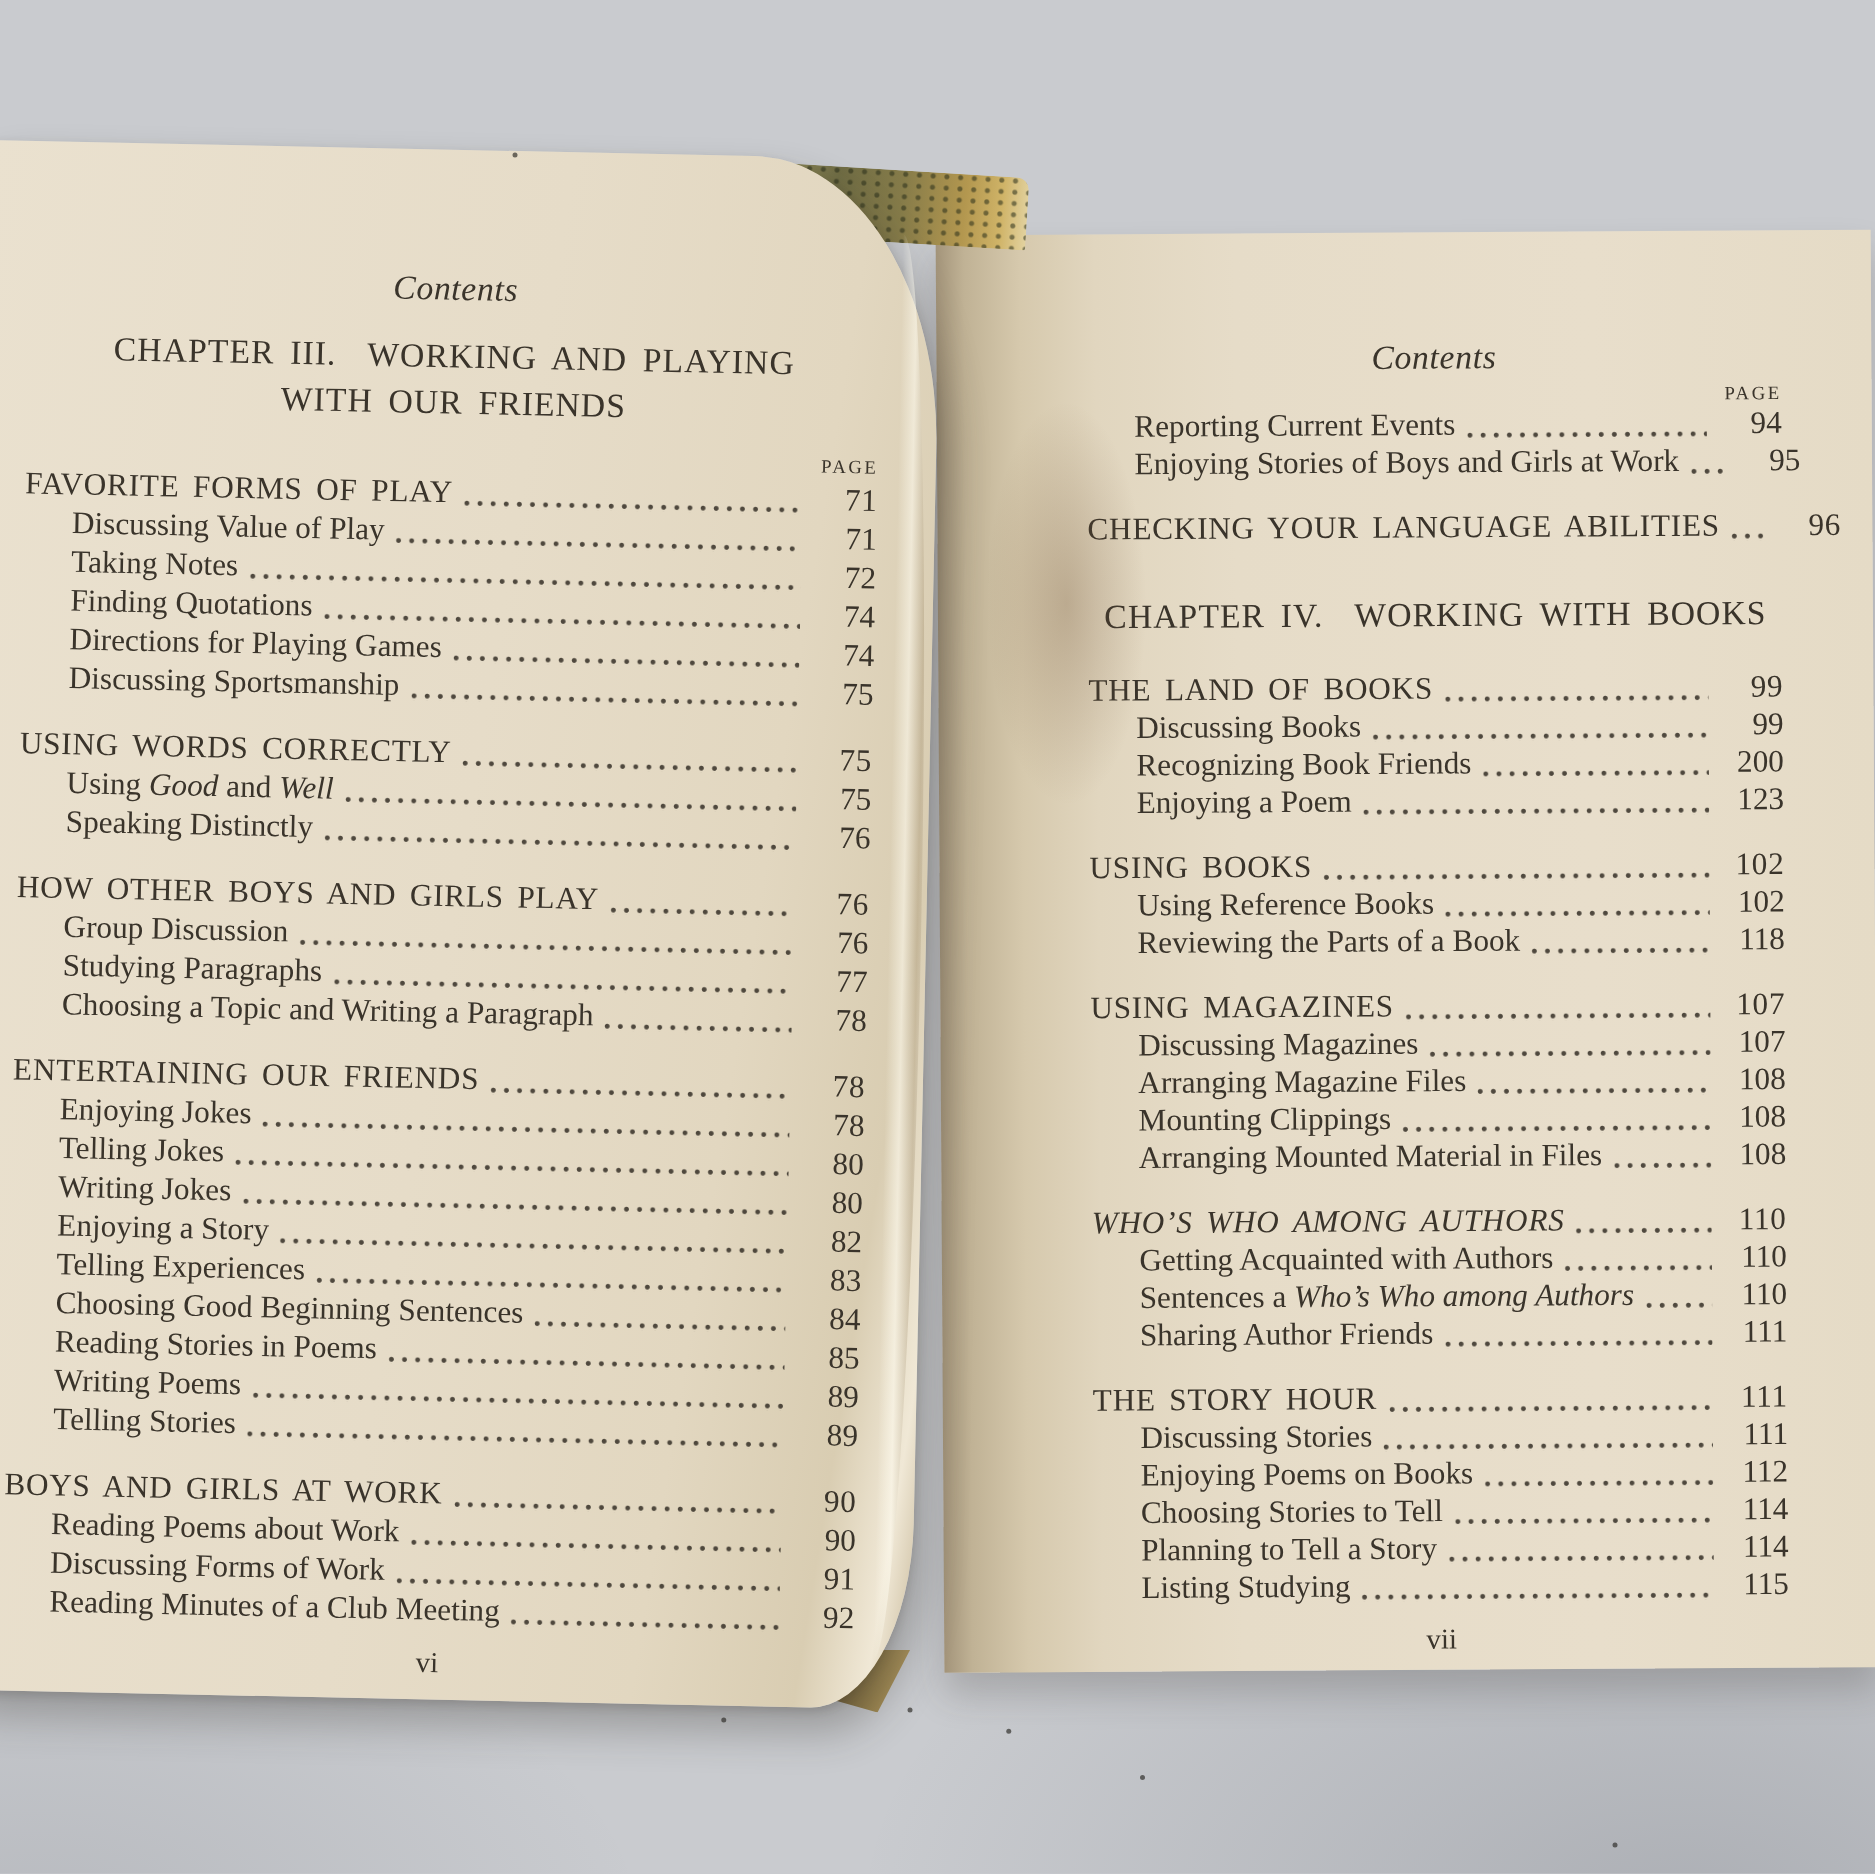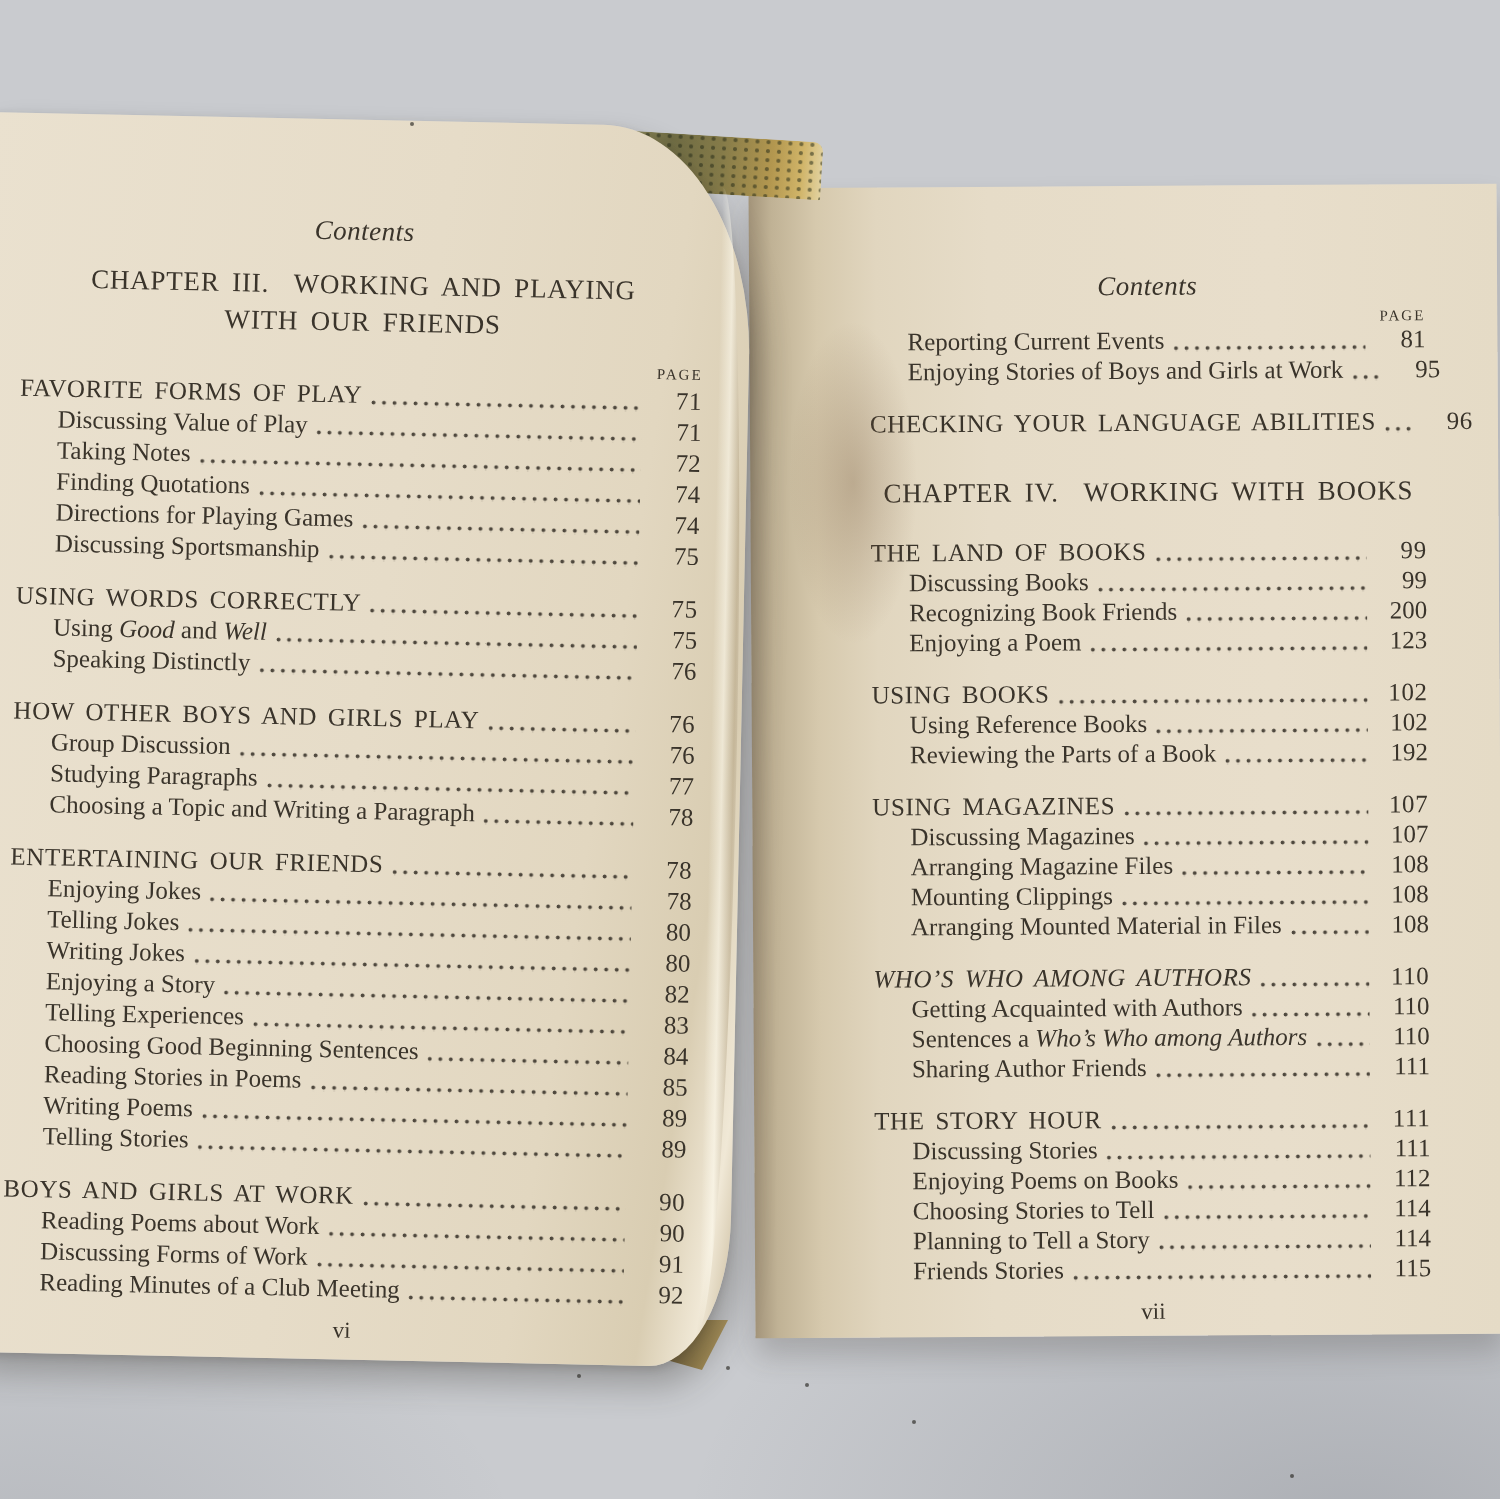--- a/index.html
+++ b/index.html
@@ -233,21 +233,21 @@
     <div class="folio">vi</div>
   </div>
 
   <div class="page right-page">
     <div class="contents-title">Contents</div>
     <div class="page-label">PAGE</div>
 
     <div class="trow item">
         <span class="lbl">Reporting Current Events</span>
         <span class="dots"></span>
-        <span class="num">81</span>
+        <span class="num">94</span>
       </div>
     <div class="trow item">
         <span class="lbl">Enjoying Stories of Boys and Girls at Work</span>
         <span class="dots"></span>
         <span class="num">95</span>
       </div>
 
     <div class="trow sec">
         <span class="lbl">CHECKING YOUR LANGUAGE ABILITIES</span>
         <span class="dots"></span>
@@ -283,21 +283,21 @@
         <span class="num">102</span>
       </div>
     <div class="trow item">
         <span class="lbl">Using Reference Books</span>
         <span class="dots"></span>
         <span class="num">102</span>
       </div>
     <div class="trow item">
         <span class="lbl">Reviewing the Parts of a Book</span>
         <span class="dots"></span>
-        <span class="num">192</span>
+        <span class="num">118</span>
       </div>
 
     <div class="trow sec">
         <span class="lbl">USING MAGAZINES</span>
         <span class="dots"></span>
         <span class="num">107</span>
       </div>
     <div class="trow item">
         <span class="lbl">Discussing Magazines</span>
         <span class="dots"></span>
@@ -359,21 +359,21 @@
         <span class="lbl">Choosing Stories to Tell</span>
         <span class="dots"></span>
         <span class="num">114</span>
       </div>
     <div class="trow item">
         <span class="lbl">Planning to Tell a Story</span>
         <span class="dots"></span>
         <span class="num">114</span>
       </div>
     <div class="trow item">
-        <span class="lbl">Friends Stories</span>
+        <span class="lbl">Listing Studying</span>
         <span class="dots"></span>
         <span class="num">115</span>
       </div>
 
     <div class="folio">vii</div>
   </div>
 
   <div class="speck" style="left:410px;top:122px;"></div>
   <div class="speck" style="left:577px;top:1374px;"></div>
   <div class="speck" style="left:726px;top:1366px;"></div>

